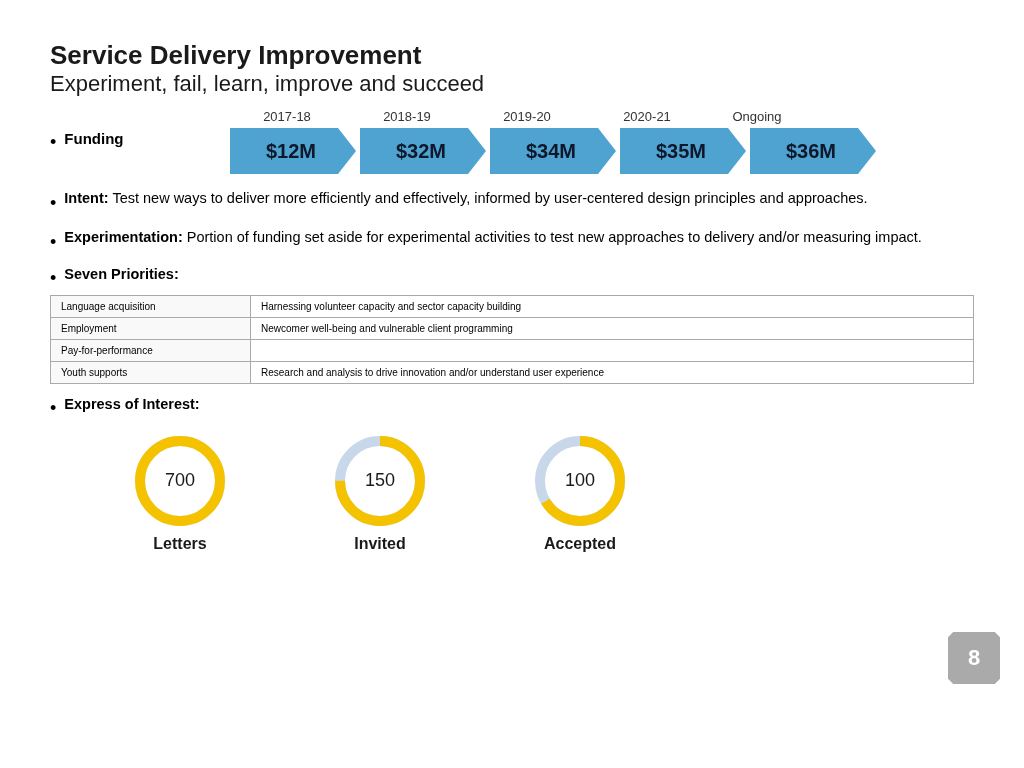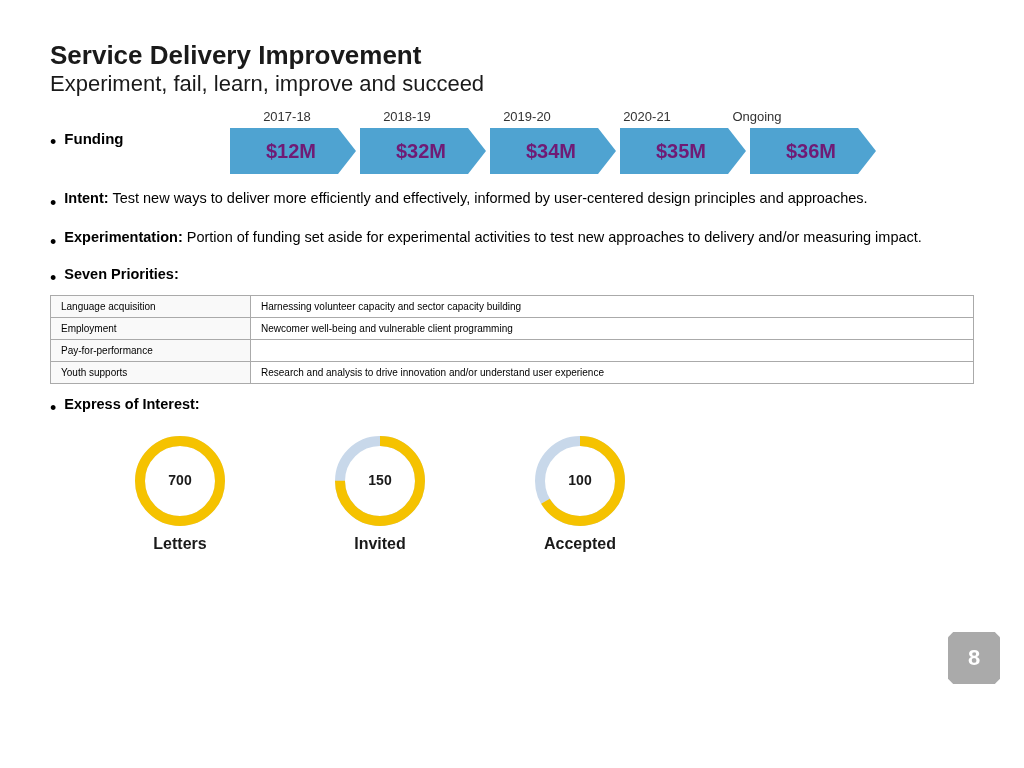--- a/index.html
+++ b/index.html
@@ -67,21 +67,21 @@
     }
     .year-label.ongoing {
       width: 90px;
     }
     .arrow-row {
       display: flex;
       align-items: center;
     }
     .arrow-box {
       background: #4fa3d1;
-      color: #701a75;
+      color: #0f172a;
       font-size: 20px;
       font-weight: 700;
       padding: 10px 0 10px 14px;
       position: relative;
       display: flex;
       align-items: center;
       justify-content: center;
       width: 108px;
       height: 46px;
     }
@@ -168,22 +168,22 @@
     .donut-container svg {
       width: 100px;
       height: 100px;
     }
     .donut-text {
       position: absolute;
       top: 50%;
       left: 50%;
       transform: translate(-50%, -50%);
       text-align: center;
-      font-size: 14px;
-      font-weight: 700;
+      font-size: 18px;
+      font-weight: 400;
       color: #1a1a1a;
       line-height: 1.1;
     }
     .circle-caption {
       font-size: 16px;
       font-weight: 700;
       color: #1a1a1a;
       text-align: center;
     }
     .page-num {

